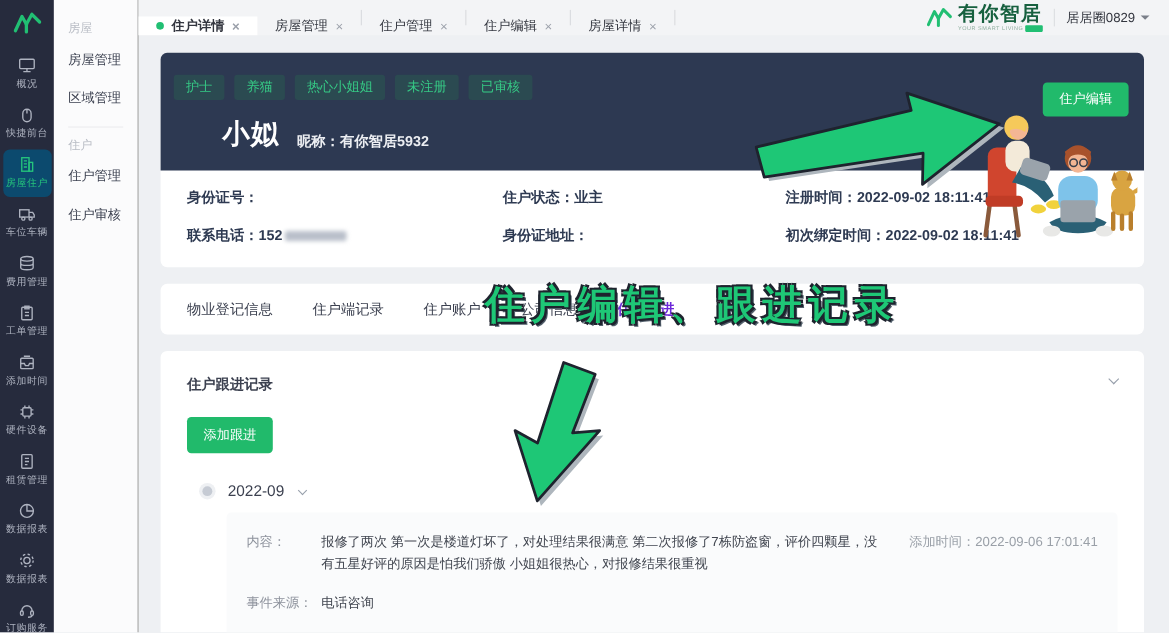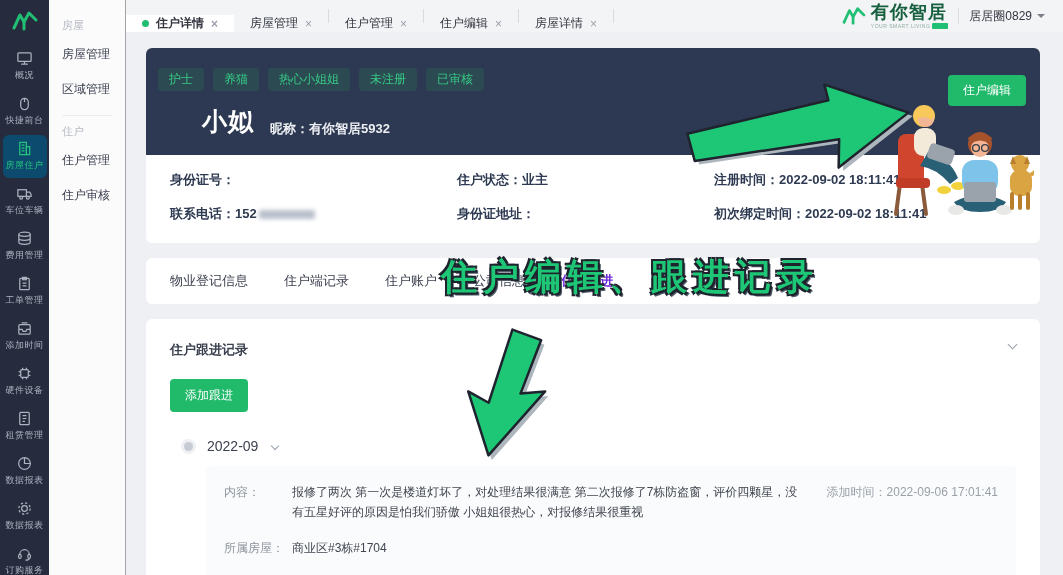--- a/index.html
+++ b/index.html
@@ -334,20 +334,24 @@
           <span>2022-09</span>
           <span class="tl-chev"></span>
         </div>
         <div class="record">
           <div class="rrow first">
             <span class="rlab">内容：</span>
             <span class="rval">报修了两次 第一次是楼道灯坏了，对处理结果很满意 第二次报修了7栋防盗窗，评价四颗星，没有五星好评的原因是怕我们骄傲 小姐姐很热心，对报修结果很重视</span>
             <span class="rtime"><span>添加时间：</span><span>2022-09-06 17:01:41</span></span>
           </div>
           <div class="rrow">
+            <span class="rlab">事件来源：</span>
+            <span class="rval">电话咨询</span>
+          </div>
+          <div class="rrow">
             <span class="rlab">所属房屋：</span>
             <span class="rval">商业区#3栋#1704</span>
           </div>
 
         </div>
       </section>
 
       <div class="anno anno-headline">住户编辑、跟进记录</div>
       <svg class="anno anno-arrow-right" viewBox="0 0 228 100">
         <g transform="rotate(-7 114 50)">

